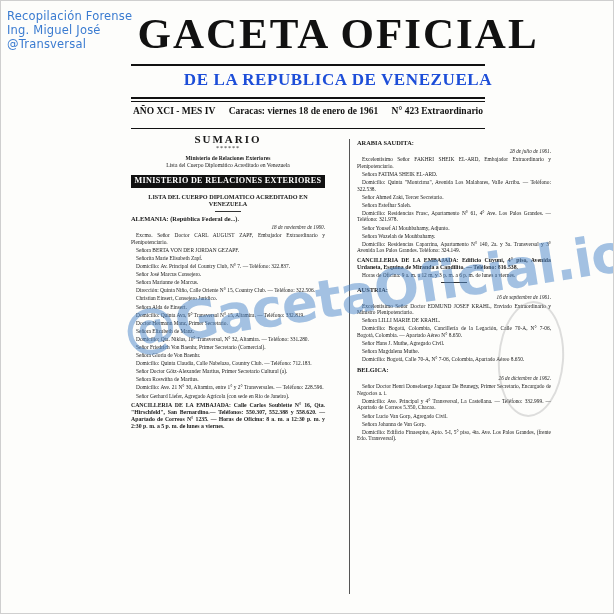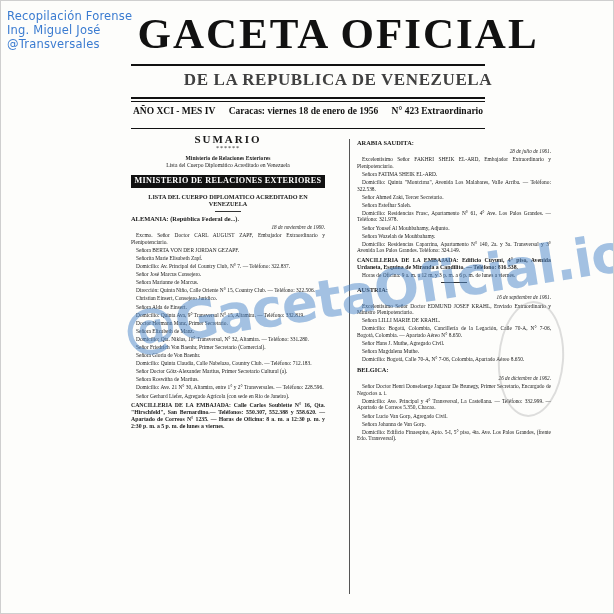--- a/index.html
+++ b/index.html
@@ -89,21 +89,21 @@
     margin-top: 10px;
     line-height: 46px;
     padding-left: 60px;
   }
   .gaceta-sub {
     text-align: center;
     font-family: "Liberation Serif", serif;
     font-weight: bold;
     font-size: 17px;
     letter-spacing: 0.6px;
-    color: #404040;
+    color: #1d4ed8;
     margin-top: 4px;
     padding-left: 60px;
   }
   .rule-thick {
     margin: 7px 130px 0 130px;
     border-top: 2px solid #111;
   }
   .rule-thin {
     margin: 2px 130px 0 130px;
     border-top: 1px solid #111;
@@ -219,21 +219,21 @@
 <div id="page">
 
   <div class="masthead">
     <div class="gaceta-title">GACETA OFICIAL</div>
     <div class="rule-thick"></div>
     <div class="gaceta-sub">DE LA REPUBLICA DE VENEZUELA</div>
     <div class="rule-thick"></div>
     <div class="rule-thin"></div>
     <div class="issueline">
       <span>AÑO XCI - MES IV</span>
-      <span>Caracas: viernes 18 de enero de 1956</span>
+      <span>Caracas: viernes 18 de enero de 1961</span>
       <span>N° 423 Extraordinario</span>
     </div>
     <div class="rule-after-issue"></div>
   </div>
 
   <div class="col-divider"></div>
 
   <div class="columns">
 
     <div class="col">
@@ -311,18 +311,18 @@
       <div class="para">Señora Johanna de Van Gorp.</div>
       <div class="para">Domicilio: Edificio Finaespire, Apto. 5-I, 5° piso, 4ta. Ave. Los Palos Grandes, (frente Edo. Transversal).</div>
     </div>
   </div>
 
   <div class="stamp"></div>
 
   <div class="wm-top">
     <div>Recopilación Forense</div>
     <div>Ing. Miguel José</div>
-    <div>@Transversales</div>
+    <div>@Transversal</div>
   </div>
 
   <div class="wm-big">@GacetaOficial.io</div>
 
 </div>
 
 </body></html>

